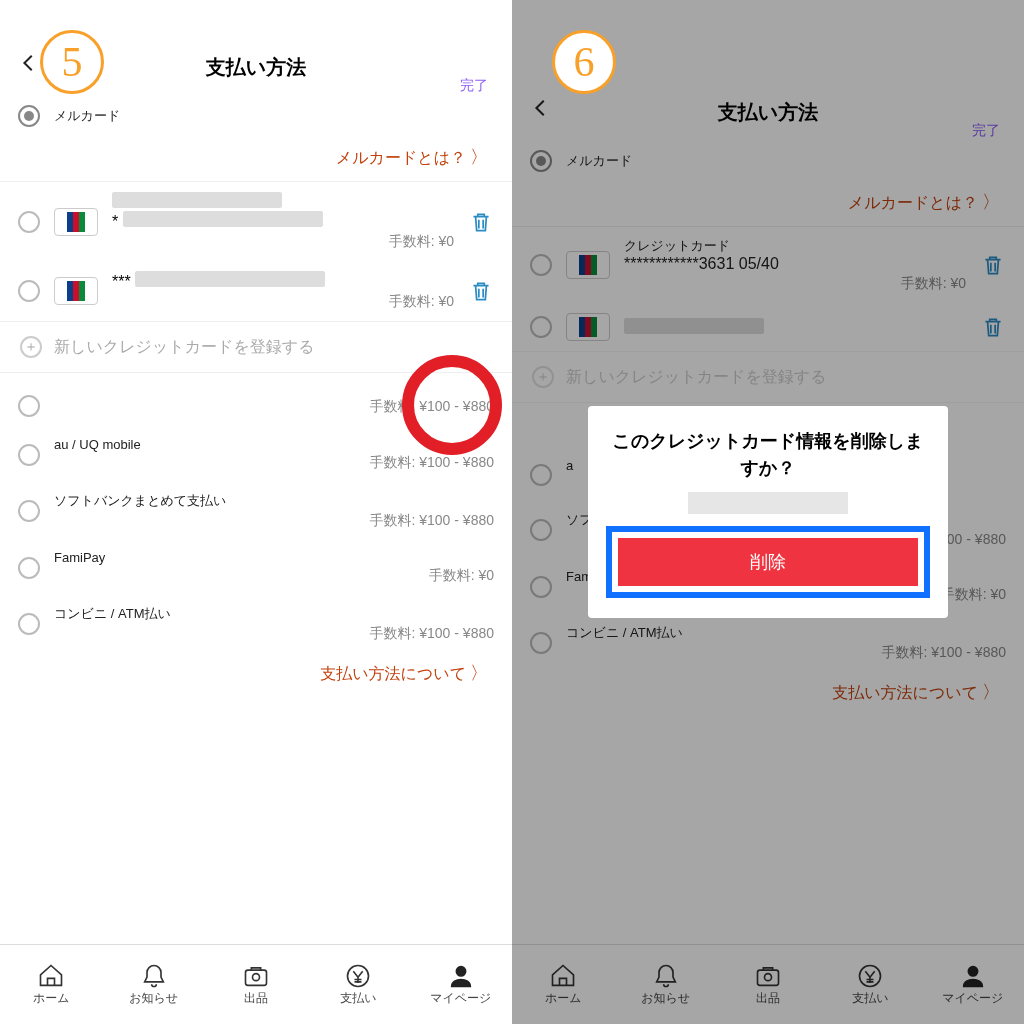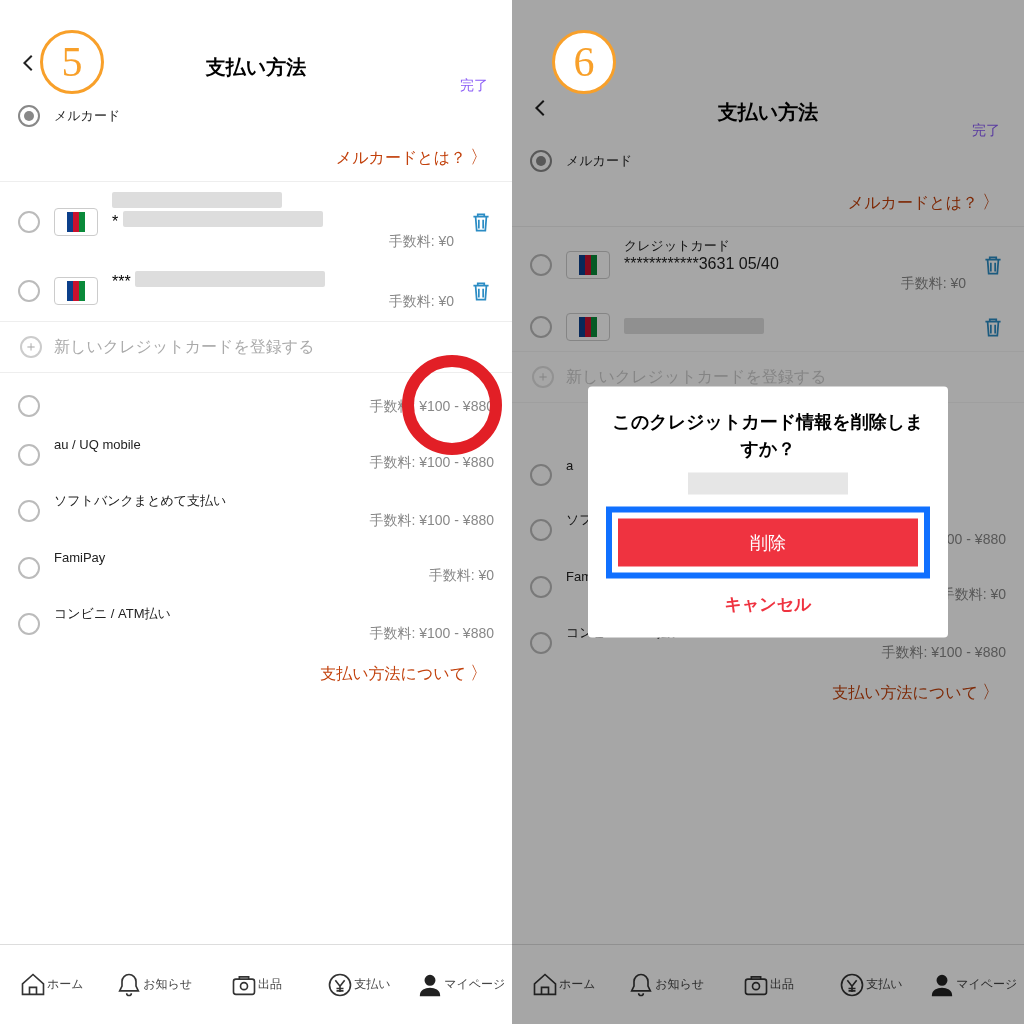--- a/index.html
+++ b/index.html
@@ -95,21 +95,21 @@
     right:10px; top:355px; z-index:10;
     pointer-events:none;
   }
   .blur-strip {
     display:inline-block; background:#ddd; color:#ddd;
     height:16px; border-radius:2px;
   }
   .tabbar {
     height: 80px; display:flex; border-top:1px solid #ddd;
   }
-  .tab { flex:1; display:flex; flex-direction:row; align-items:center; justify-content:center; font-size:12px; color:#444;}
+  .tab { flex:1; display:flex; flex-direction:column; align-items:center; justify-content:center; font-size:12px; color:#444;}
   .tab svg { width:28px; height:28px; stroke:#333; fill:none; stroke-width:1.4; }
   .tab.active svg { fill:#222; stroke:#222; }
   
   .dim-overlay {
     position:absolute; inset:0; background:rgba(0,0,0,0.35);
     z-index:20;
   }
   .dialog {
     position:absolute; left:50%; top:50%; transform:translate(-50%,-50%);
     width:360px; background:#fff; border-radius:4px;
@@ -428,15 +428,14 @@
   </div>
 
   <div class="dim-overlay"></div>
 
   <div class="dialog">
     <div class="dtitle">このクレジットカード情報を削除しますか？</div>
     <div class="mask"></div>
     <div class="del-wrap">
       <button class="del-btn">削除</button>
     </div>
-    <button class="cancel-btn">キャンセル</button>
   </div>
 </div>
 
 </body></html>

